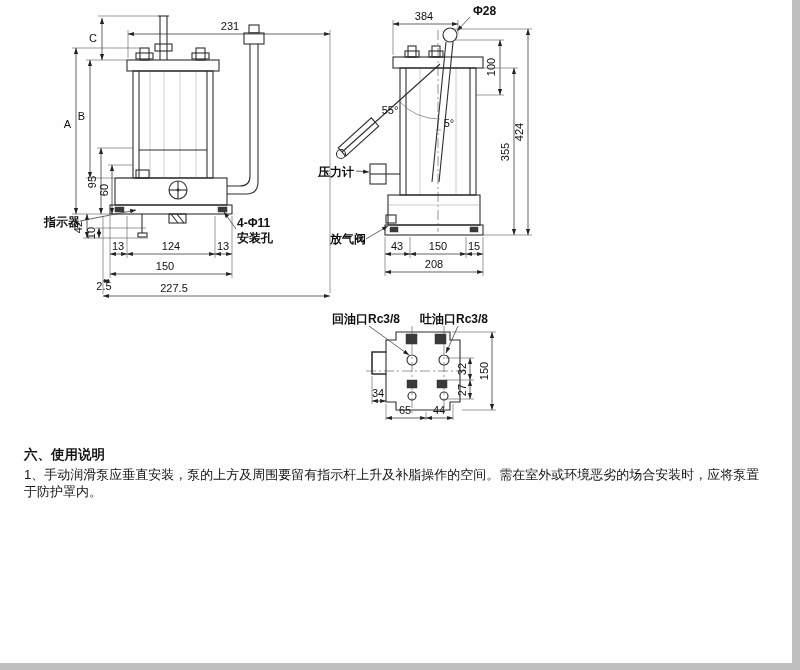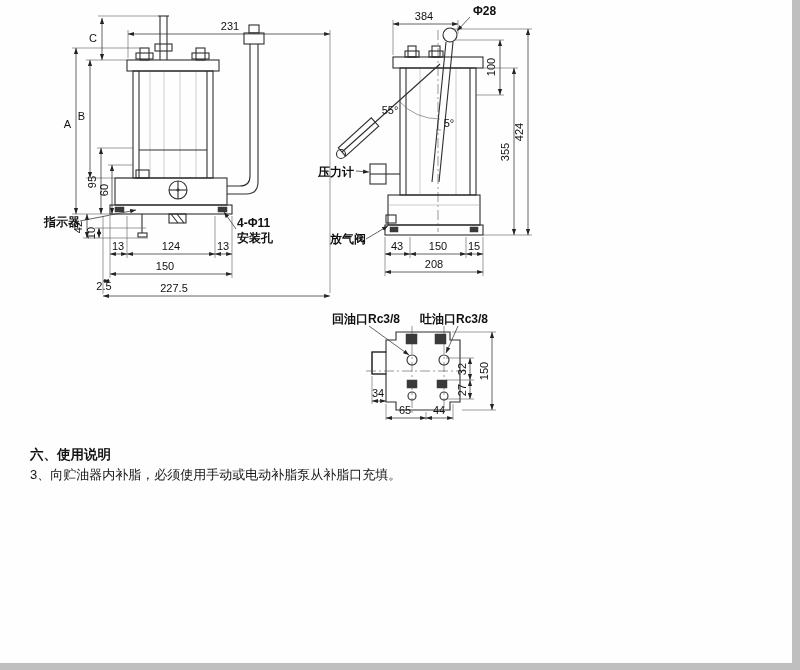--- a/index.html
+++ b/index.html
@@ -1,21 +1,21 @@
 <!DOCTYPE html>
 <html><head>
 <meta charset="utf-8">
 <style>
   html,body{margin:0;padding:0;}
   body{width:800px;height:670px;background:#ffffff;overflow:hidden;}
   .page{position:relative;width:800px;height:670px;background:#fefefe;font-family:"Liberation Sans",sans-serif;}
   .drawing{position:absolute;left:0;top:0;}
   .edge-right{position:absolute;right:0;top:0;width:8px;height:670px;background:#bfbfbf;}
   .edge-bottom{position:absolute;left:0;bottom:0;width:800px;height:7px;background:#bfbfbf;}
-  .text-block{position:absolute;left:30px;top:446px;width:748px;font-size:13px;line-height:17px;color:#141414;}
+  .text-block{position:absolute;left:24px;top:446px;width:748px;font-size:13px;line-height:17px;color:#141414;}
   .heading{font-weight:bold;font-size:13.5px;margin-bottom:3px;}
   .text-block p{margin:0 0 1px 0;}
   
   .obj rect,.obj line,.obj path,.obj circle,.obj polygon{stroke:#2e2e2e;stroke-width:1.1;fill:none;}
   .obj .filled{fill:#3a3a3a;stroke:#3a3a3a;stroke-width:.5;}
   .obj .lite{stroke:#9a9a9a;stroke-width:.5;}
   .dims line,.dims path{stroke:#333;stroke-width:.75;fill:none;}
   .dims .ext{stroke:#5a5a5a;stroke-width:.6;}
   .cl{stroke:#555 !important;stroke-width:.6 !important;stroke-dasharray:10 3 2 3;}
   text{font-family:"Liberation Sans",sans-serif;}
@@ -274,19 +274,19 @@
       <text class="callout-text" x="332" y="323">回油口Rc3/8</text>
       <line x1="369" y1="326" x2="409" y2="355" marker-end="url(#arr)"></line>
       <text class="callout-text" x="420" y="323">吐油口Rc3/8</text>
       <line x1="458" y1="326" x2="446" y2="353" marker-end="url(#arr)"></line>
     </g>
   </g>
 </svg>
 
 <div class="text-block">
   <div class="heading">六、使用说明</div>
-  <p>3、向贮油器内补脂，必须使用手动或电动补脂泵从补脂口充填。</p>
+  <p>1、手动润滑泵应垂直安装，泵的上方及周围要留有指示杆上升及补脂操作的空间。需在室外或环境恶劣的场合安装时，应将泵置于防护罩内。</p>
 </div>
 
 <div class="edge-right"></div>
 <div class="edge-bottom"></div>
 
 </div>
 
 </body></html>

